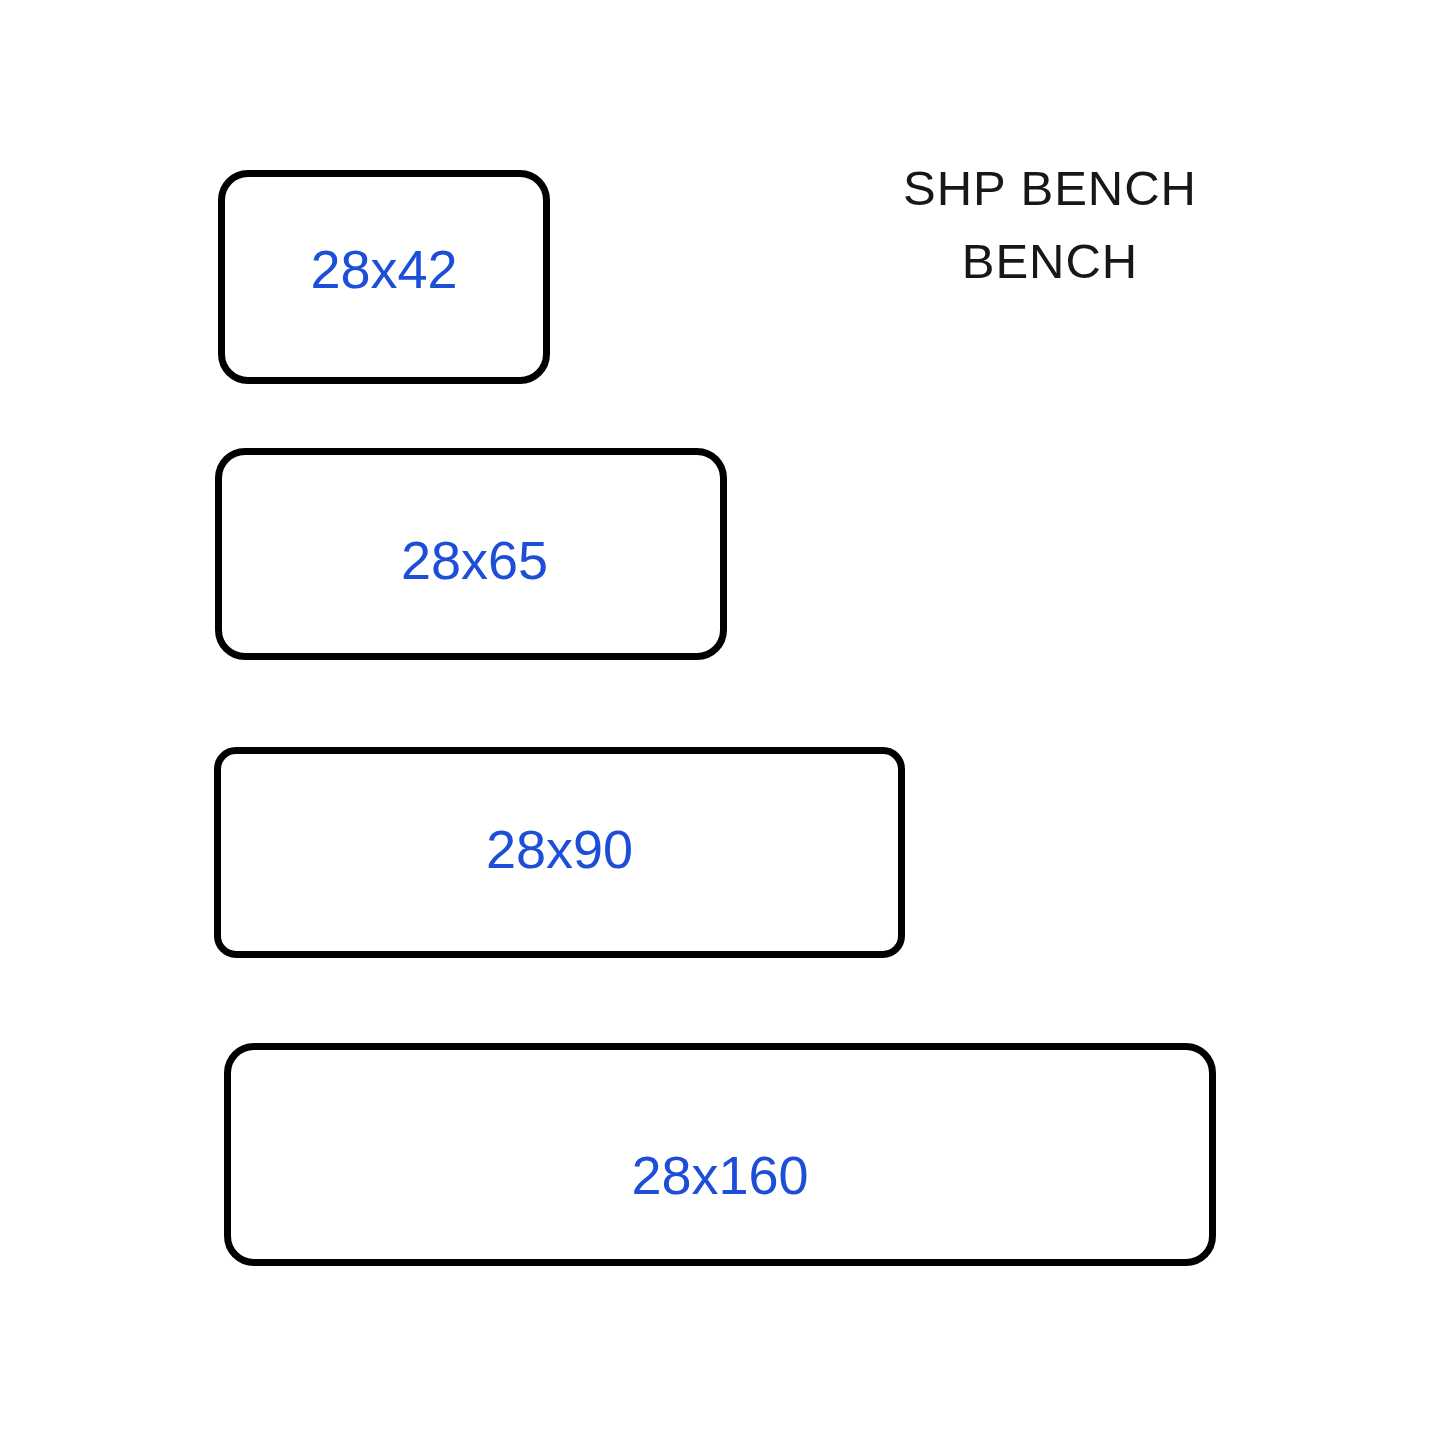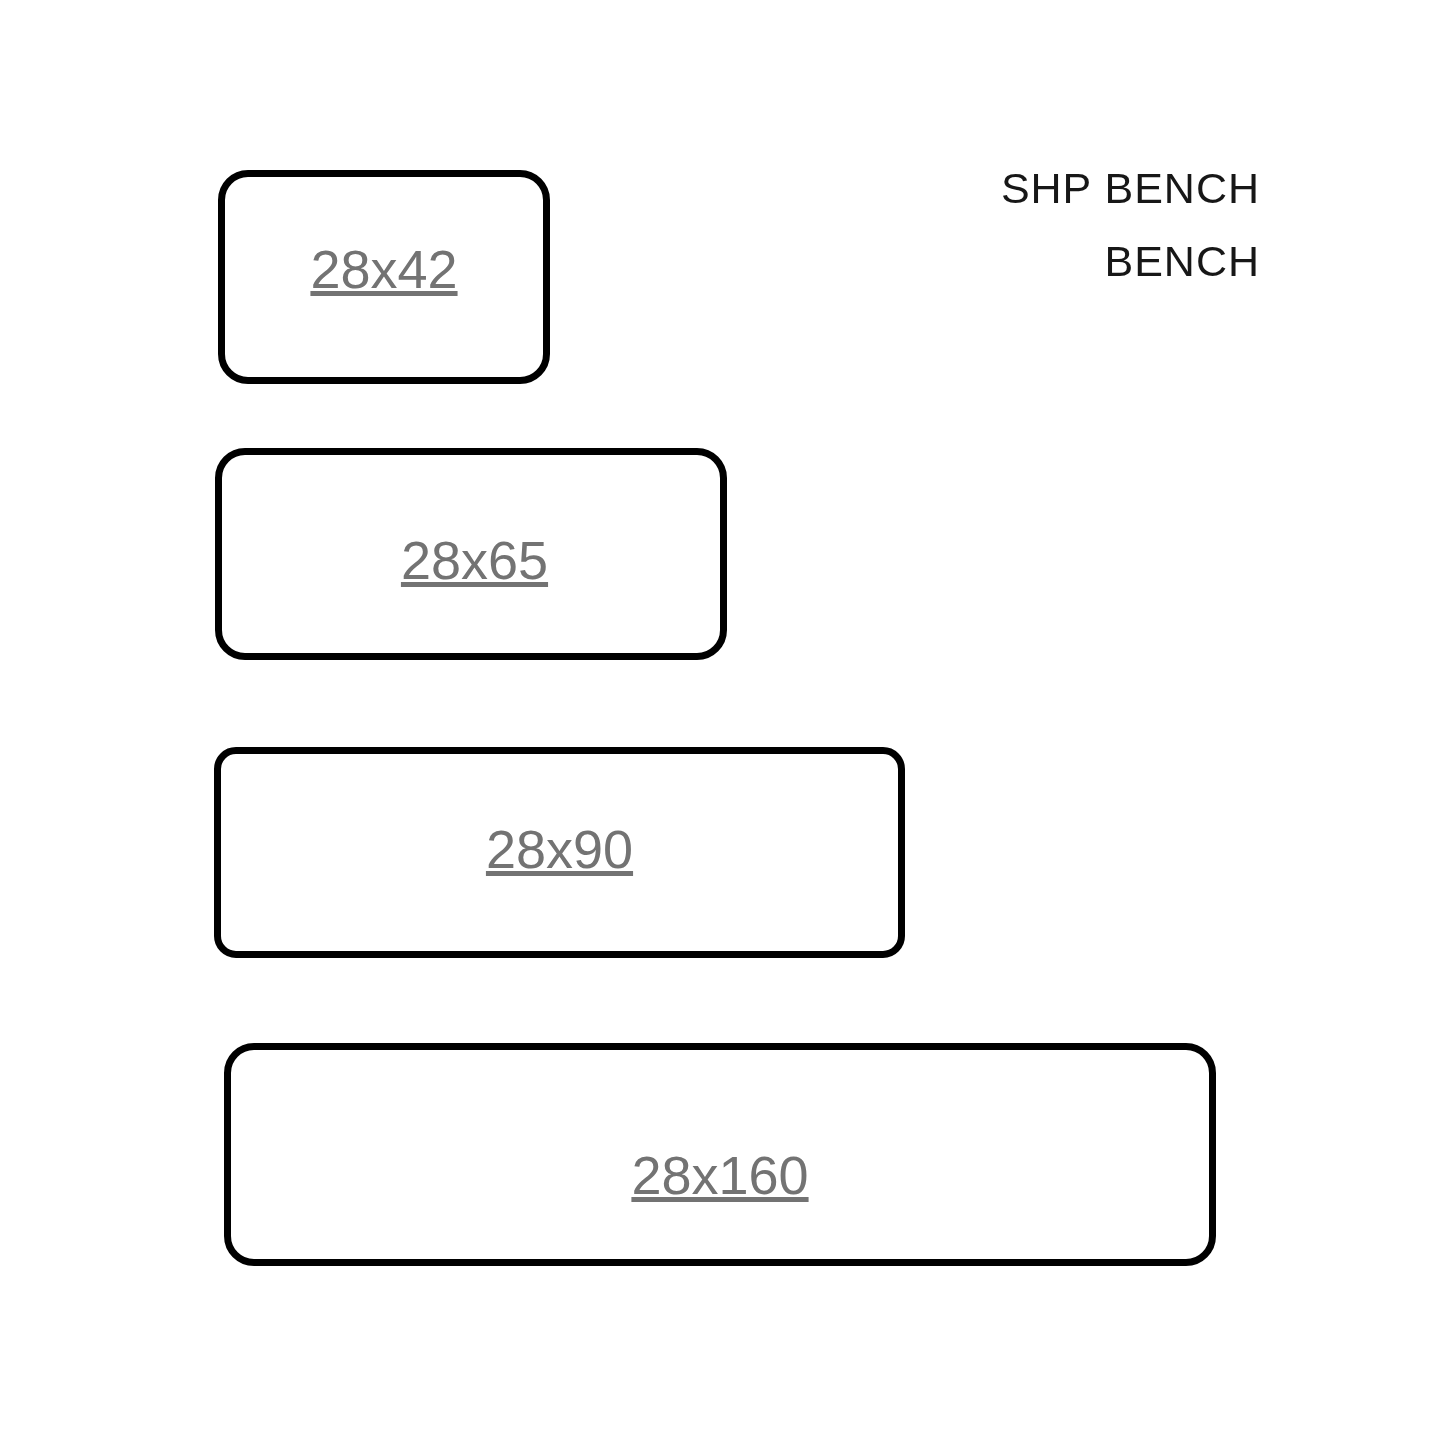--- a/index.html
+++ b/index.html
@@ -18,42 +18,41 @@
   .canvas {
     position: absolute;
     inset: 0;
     background: #ffffff;
   }
   .title {
     position: absolute;
     left: 840px;
     top: 152px;
     width: 420px;
-    text-align: right;
-    font-size: 43px;
+    text-align: center;
+    font-size: 49px;
     line-height: 73px;
     letter-spacing: 1px;
     color: #171717;
     white-space: nowrap;
   }
   .board {
     position: absolute;
     border: 7px solid #000000;
     border-radius: 30px;
     background: #ffffff;
     display: flex;
     align-items: center;
     justify-content: center;
     box-sizing: border-box;
   }
   .board .label {
     font-size: 54px;
-    color: #737373;
+    color: #1d4ed8;
     letter-spacing: 0px;
-    text-decoration: underline;
   }
   .board-1 { left: 218px; top: 170px; width: 332px; height: 214px; }
   .board-2 { left: 215px; top: 448px; width: 512px; height: 212px; padding-left: 7px; }
   .board-3 { left: 214px; top: 747px; width: 691px; height: 211px; border-radius: 22px; }
   .board-4 { left: 224px; top: 1043px; width: 992px; height: 223px; }
   
   .board-1 .label { transform: translateY(-8px); }
   .board-2 .label { transform: translateY(6px); }
   .board-3 .label { transform: translateY(-4px); }
   .board-4 .label { transform: translateY(-4px); margin-top: 48px; }

